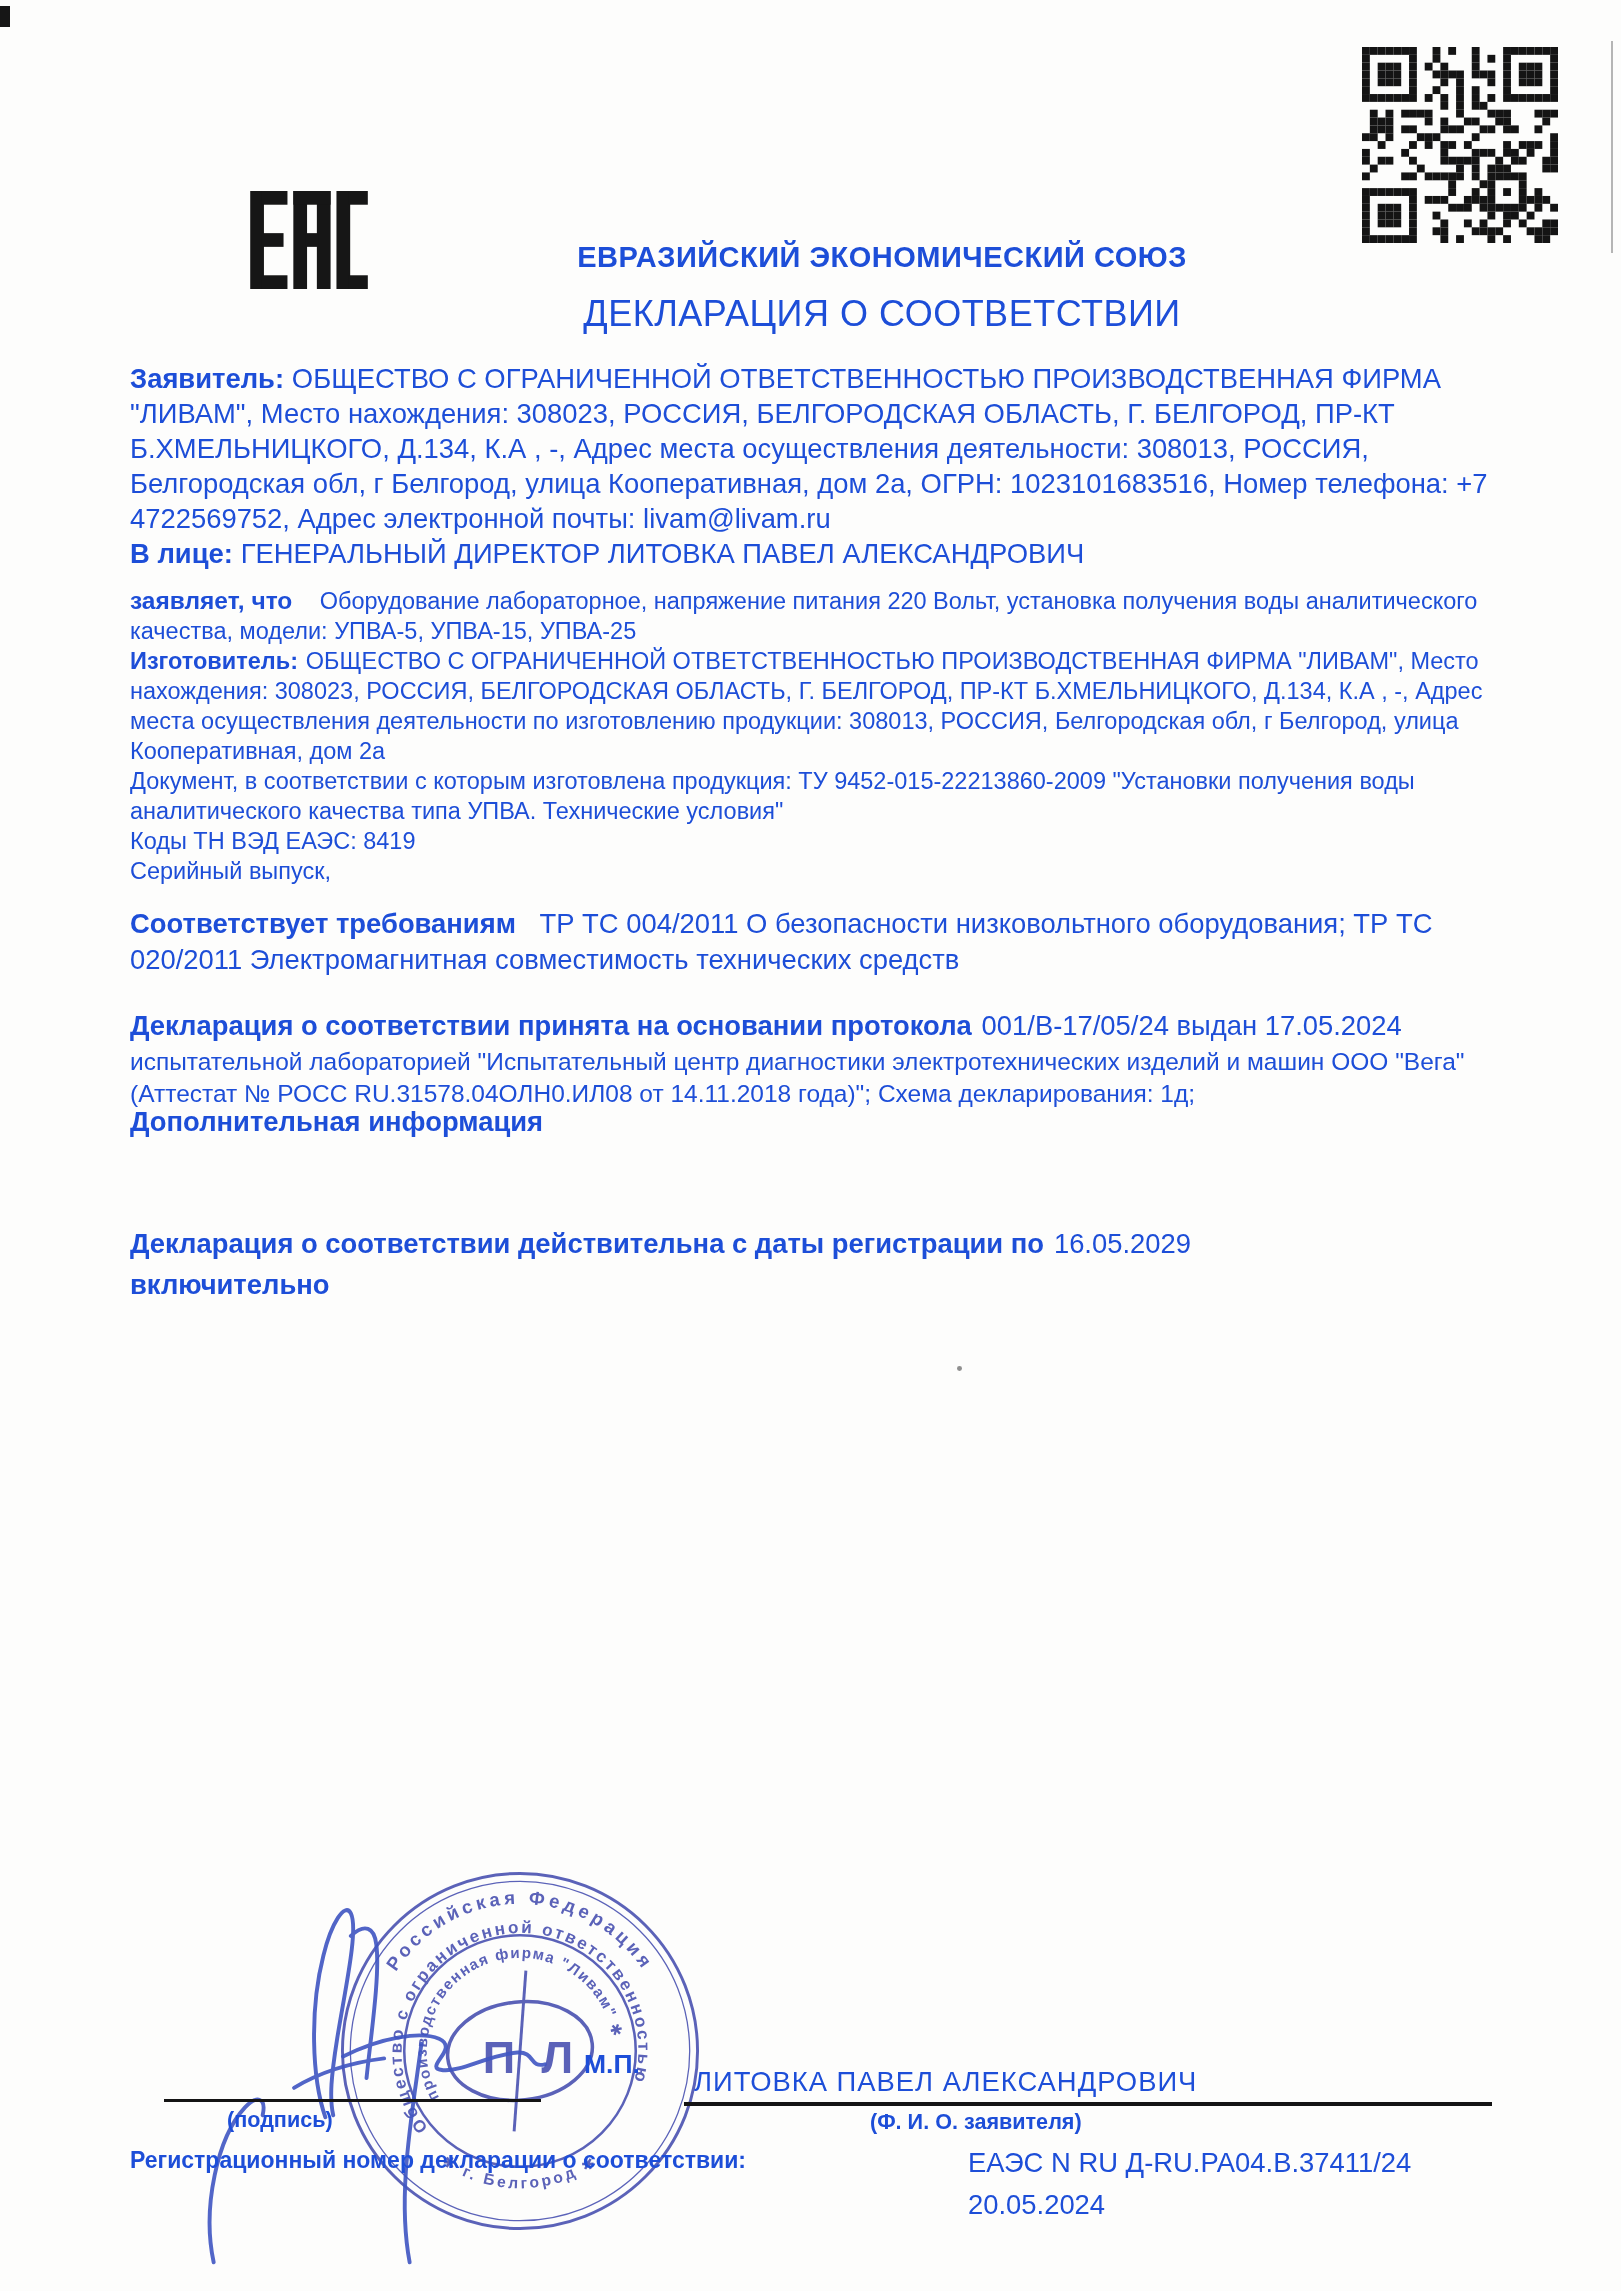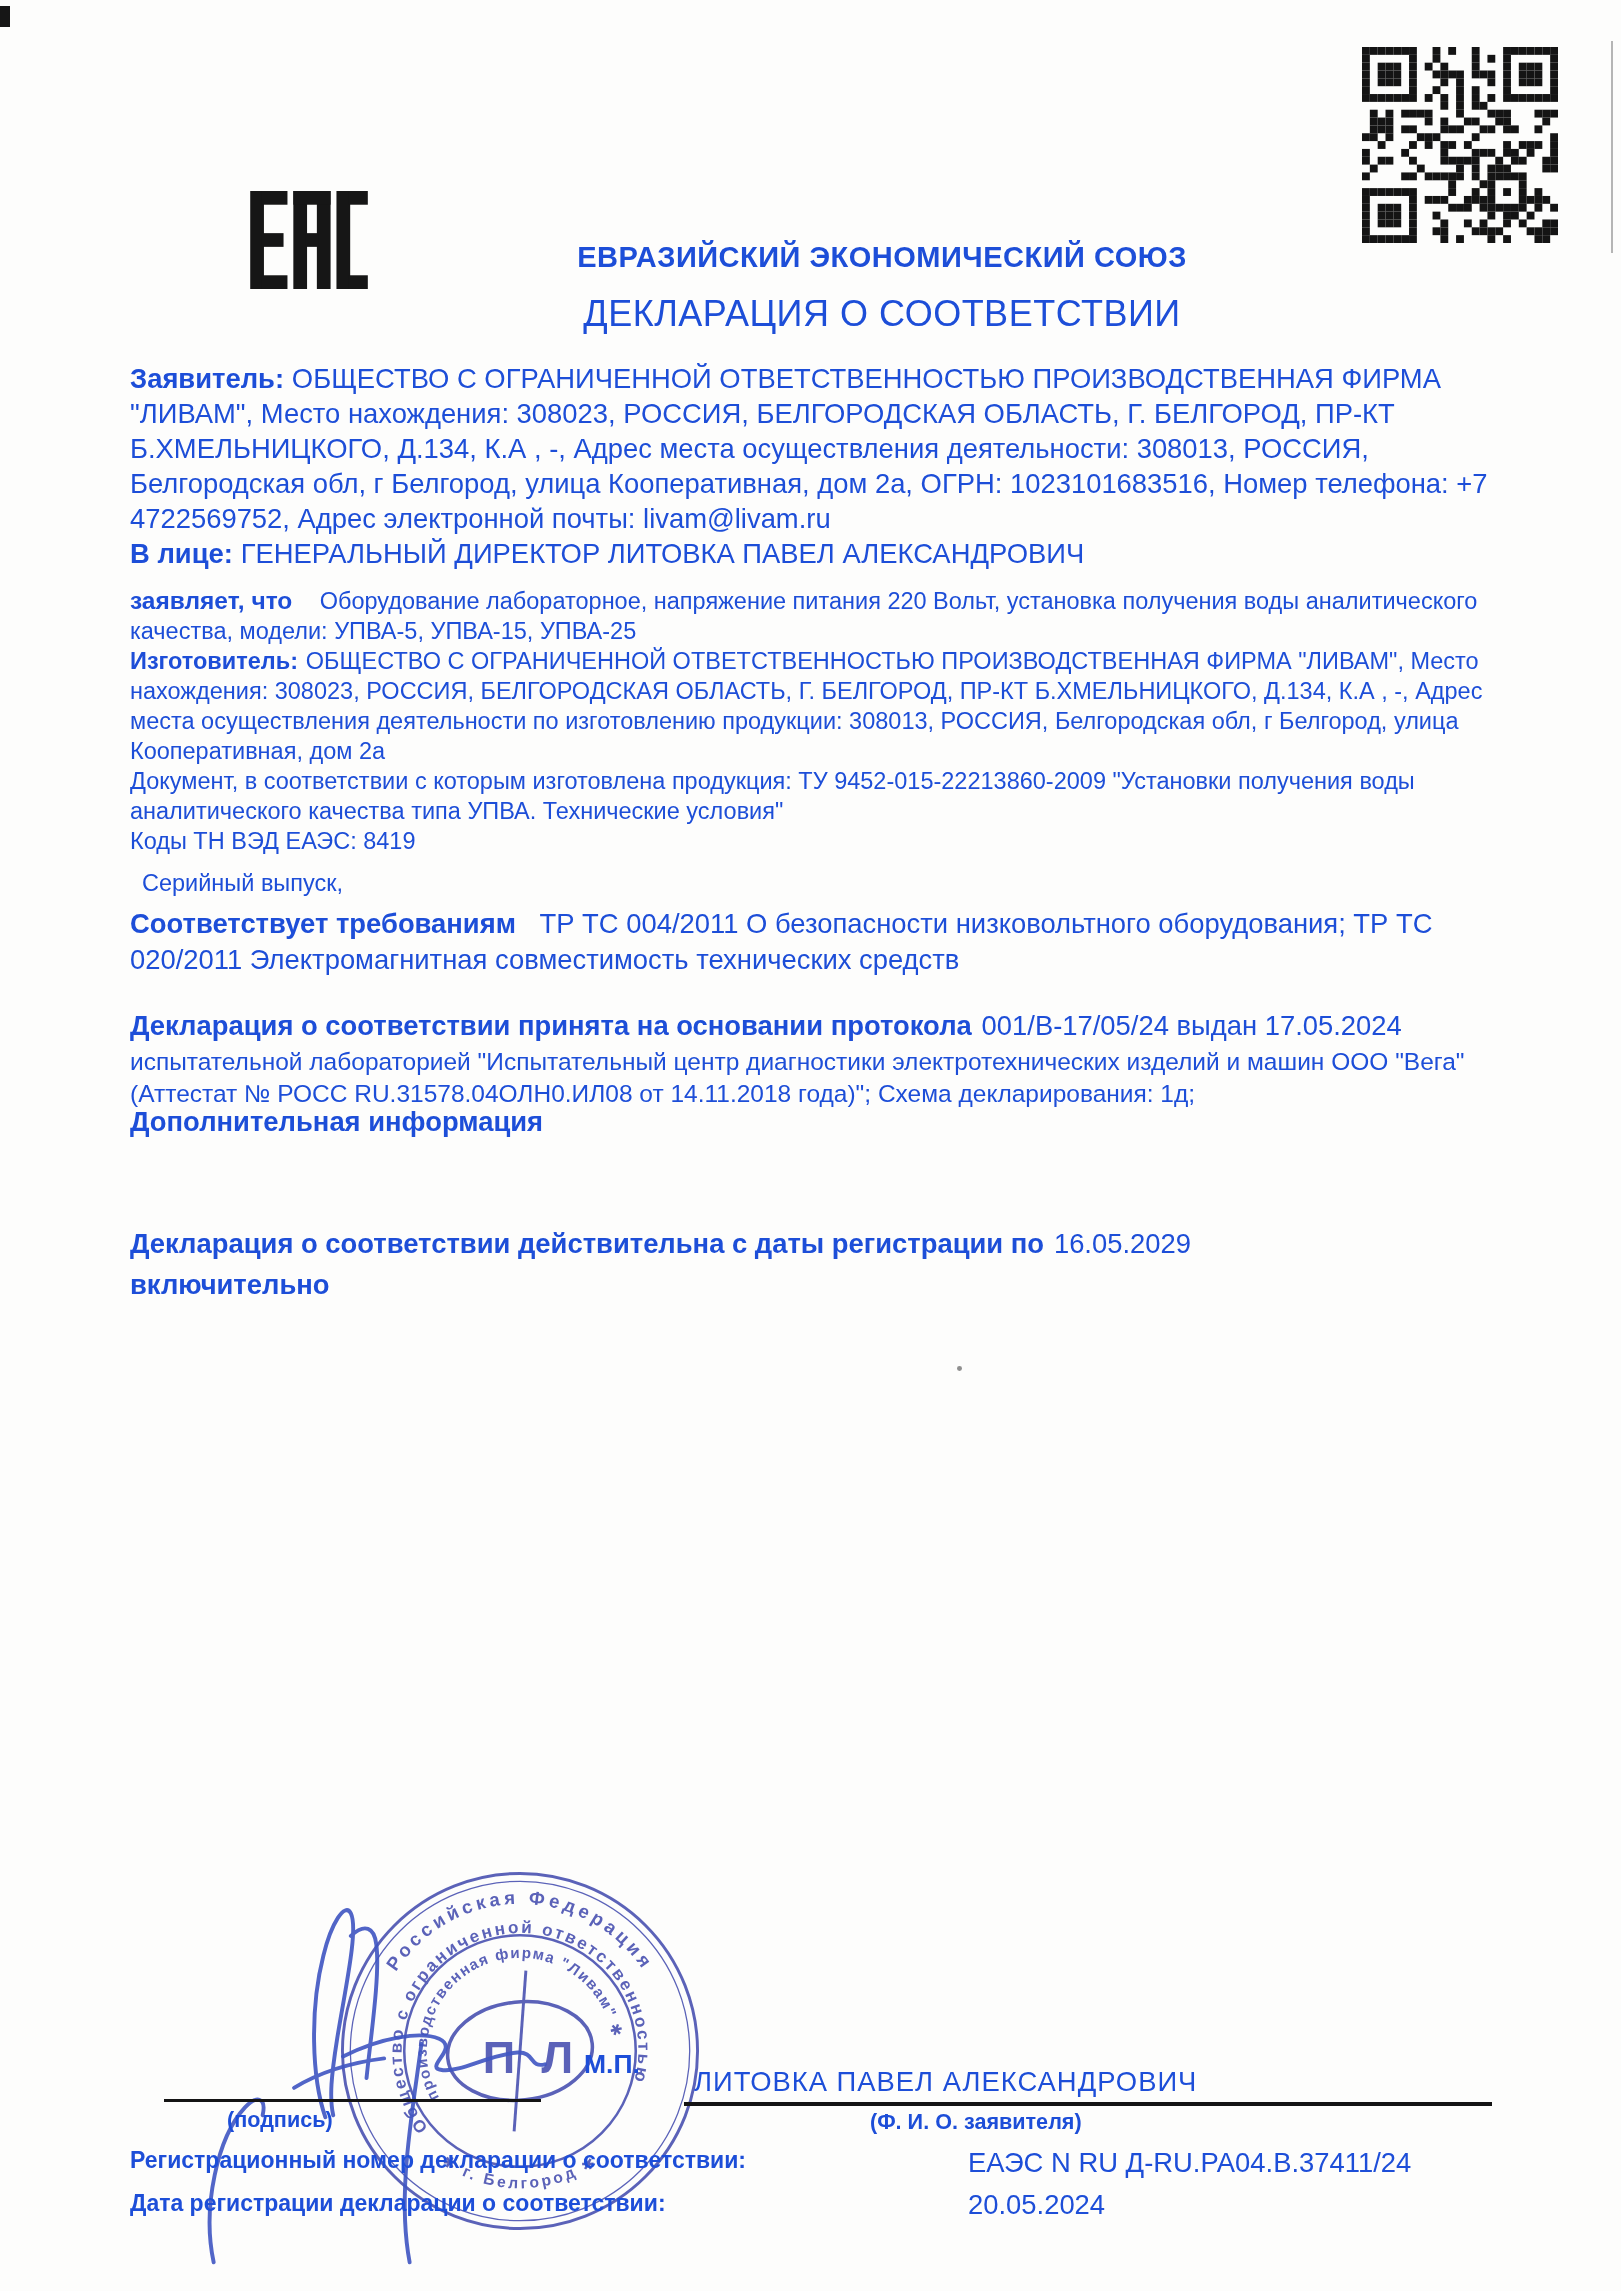--- a/index.html
+++ b/index.html
@@ -374,21 +374,21 @@
   <div class="abs body-block applicant para-lg">
     <div><span class="b lbl-sm">Заявитель:</span><span>ОБЩЕСТВО С ОГРАНИЧЕННОЙ ОТВЕТСТВЕННОСТЬЮ ПРОИЗВОДСТВЕННАЯ ФИРМА "ЛИВАМ", Место нахождения: 308023, РОССИЯ, БЕЛГОРОДСКАЯ ОБЛАСТЬ, Г. БЕЛГОРОД, ПР-КТ Б.ХМЕЛЬНИЦКОГО, Д.134, К.А , -, Адрес места осуществления деятельности: 308013, РОССИЯ, Белгородская обл, г Белгород, улица Кооперативная, дом 2а, ОГРН: 1023101683516, Номер телефона: +7 4722569752, Адрес электронной почты: livam@livam.ru</span></div>
     <div><span class="b lbl-sm">В лице:</span><span>ГЕНЕРАЛЬНЫЙ ДИРЕКТОР ЛИТОВКА ПАВЕЛ АЛЕКСАНДРОВИЧ</span></div>
   </div>
 
   <div class="abs body-block declares-wrap para-md">
     <p style="margin:0;"><span class="b lbl-sp" style="font-size:24.5px;">заявляет, что</span><span>Оборудование лабораторное, напряжение питания 220 Вольт, установка получения воды аналитического качества, модели: УПВА-5, УПВА-15, УПВА-25</span></p>
     <p style="margin:0;"><span class="b lbl-sm">Изготовитель:</span><span>ОБЩЕСТВО С ОГРАНИЧЕННОЙ ОТВЕТСТВЕННОСТЬЮ ПРОИЗВОДСТВЕННАЯ ФИРМА "ЛИВАМ", Место нахождения: 308023, РОССИЯ, БЕЛГОРОДСКАЯ ОБЛАСТЬ, Г. БЕЛГОРОД, ПР-КТ Б.ХМЕЛЬНИЦКОГО, Д.134, К.А , -, Адрес места осуществления деятельности по изготовлению продукции: 308013, РОССИЯ, Белгородская обл, г Белгород, улица Кооперативная, дом 2а</span></p>
     <p style="margin:0;">Документ, в соответствии с которым изготовлена продукция: ТУ 9452-015-22213860-2009 "Установки получения воды аналитического качества типа УПВА. Технические условия"</p>
     <p style="margin:0;">Коды ТН ВЭД ЕАЭС: 8419</p>
-    <p style="margin:12px;">Серийный выпуск,</p>
+    <p style="margin:0;">Серийный выпуск,</p>
   </div>
 
   <div class="abs body-block compliance para-lg">
     <span class="b" style="margin-right:23.5px;">Соответствует требованиям</span><span>ТР ТС 004/2011 О безопасности низковольтного оборудования; ТР ТС 020/2011 Электромагнитная совместимость технических средств</span>
   </div>
 
   <div class="abs body-block basis para-lg">
     <div><span class="b" style="margin-right:9.8px;">Декларация о соответствии принята на основании протокола</span><span>001/В-17/05/24 выдан 17.05.2024</span></div>
     <div class="basis-details">испытательной лабораторией "Испытательный центр диагностики электротехнических изделий и машин ООО "Вега" (Аттестат № РОСС RU.31578.04ОЛН0.ИЛ08 от 14.11.2018 года)"; Схема декларирования: 1д;</div>
   </div>
@@ -439,17 +439,16 @@
 
   <div class="abs mp">М.П.</div>
   <div class="abs fio-name">ЛИТОВКА ПАВЕЛ АЛЕКСАНДРОВИЧ</div>
   <div class="abs hline" style="left:164px;top:2099px;width:377px;height:2.9px;"></div>
   <div class="abs hline" style="left:684px;top:2102px;width:808px;height:3.9px;"></div>
   <div class="abs cap cap-sign">(подпись)</div>
   <div class="abs cap cap-fio">(Ф. И. О. заявителя)</div>
 
   <div class="abs reg-label" style="top:2147px;">Регистрационный номер декларации о соответствии:</div>
   <div class="abs reg-value" style="top:2147px;">ЕАЭС N RU Д-RU.РА04.В.37411/24</div>
-  <div class="abs reg-label" style="top:2190px;">Дата регистрации декларации о соответствии:</div>
   <div class="abs reg-value" style="top:2189px;">20.05.2024</div>
 
 </div>
 
 
 </body></html>

